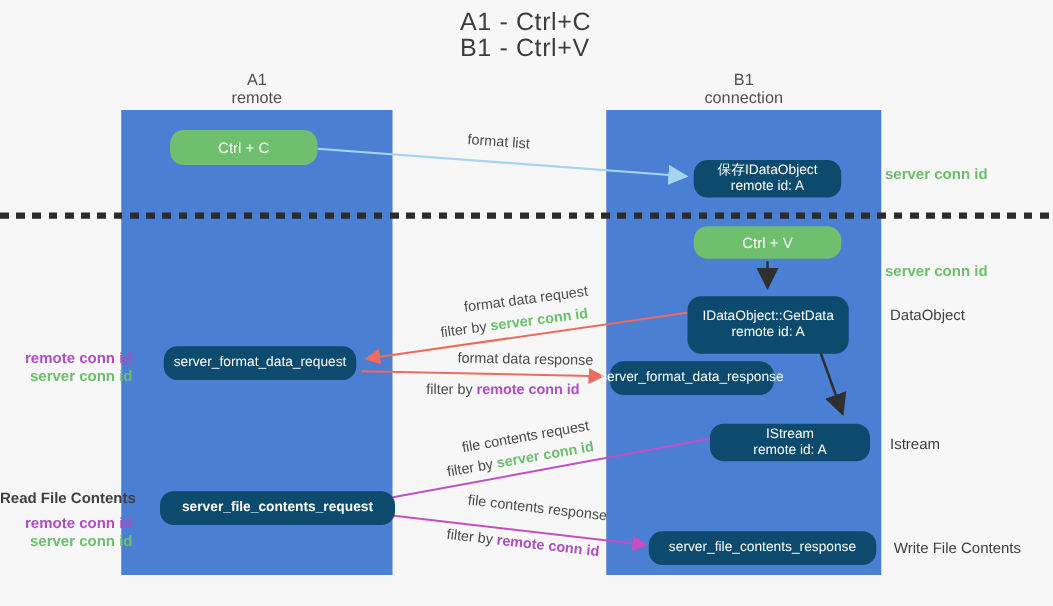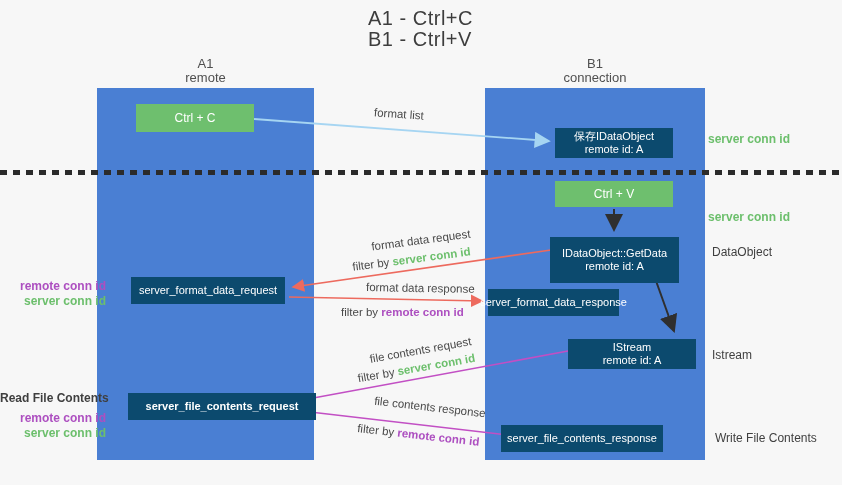--- a/index.html
+++ b/index.html
@@ -3,21 +3,21 @@
 <meta charset="utf-8">
 <style>
   html,body{margin:0;padding:0;background:#f7f7f7;}
   body{font-family:"Liberation Sans","DejaVu Sans",sans-serif;}
   #canvas{position:relative;width:842px;height:485px;background:#f7f7f7;overflow:hidden;}
   .abs{position:absolute;}
   .lane{background:#4a7fd3;}
   .lane-header{text-align:center;color:#4f4f4f;font-size:13px;line-height:14px;}
   .title{color:#3d3d3d;font-size:20px;line-height:21px;letter-spacing:0.5px;}
   .box{display:flex;flex-direction:column;align-items:center;justify-content:center;
-       color:#ffffff;text-align:center;white-space:nowrap;}
+       color:#ffffff;text-align:center;white-space:nowrap;border-radius:11px;}
   .box.green{background:#6ebf6e;font-size:12px;}
   .box.orange{background:#0c4a6e;font-size:11px;line-height:13px;}
   .edge-label{color:#4a4a4a;font-size:11.5px;white-space:nowrap;}
   .key-green{color:#6cbf6c;font-weight:bold;}
   .key-purple{color:#ad4fc0;font-weight:bold;}
   .side-label{font-size:12px;white-space:nowrap;}
   .side-dark{color:#3f3f3f;font-weight:normal;}
   .left-col{left:0;width:106px;text-align:right;}
   .divider{left:0;top:170px;width:842px;height:5px;
            background:repeating-linear-gradient(90deg,#2b2b2b 0 7px,transparent 7px 13px);}
@@ -113,21 +113,21 @@
 
   <div class="abs box orange" style="left:568px;top:339px;width:128px;height:30px;">
     <span>IStream</span>
     <span>remote id: A</span>
   </div>
 
   <div class="abs box orange" style="left:128px;top:393px;width:188px;height:27px;font-weight:bold;">
     <span>server_file_contents_request</span>
   </div>
 
-  <div class="abs box orange" style="left:501px;top:425px;width:162px;height:27px;text-align:center;">
+  <div class="abs box orange" style="left:519px;top:425px;width:182px;height:27px;text-align:center;">
     <span>server_file_contents_response</span>
   </div>
 
   <div class="abs edge-label" style="left:374px;top:108px;transform:rotate(4deg);">format list</div>
 
   <div class="abs edge-label" style="left:371px;top:234px;transform:rotate(-7.5deg);">format data request</div>
   <div class="abs edge-label" style="left:352px;top:253px;transform:rotate(-7.5deg);">
     <span>filter by</span>
     <span class="key-green">server conn id</span>
   </div>

